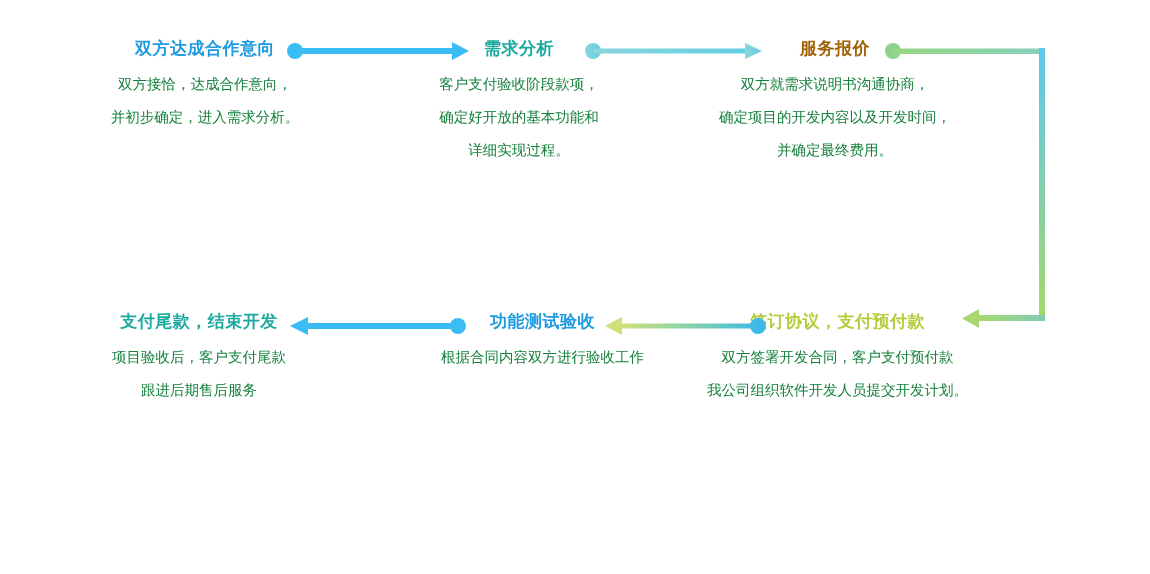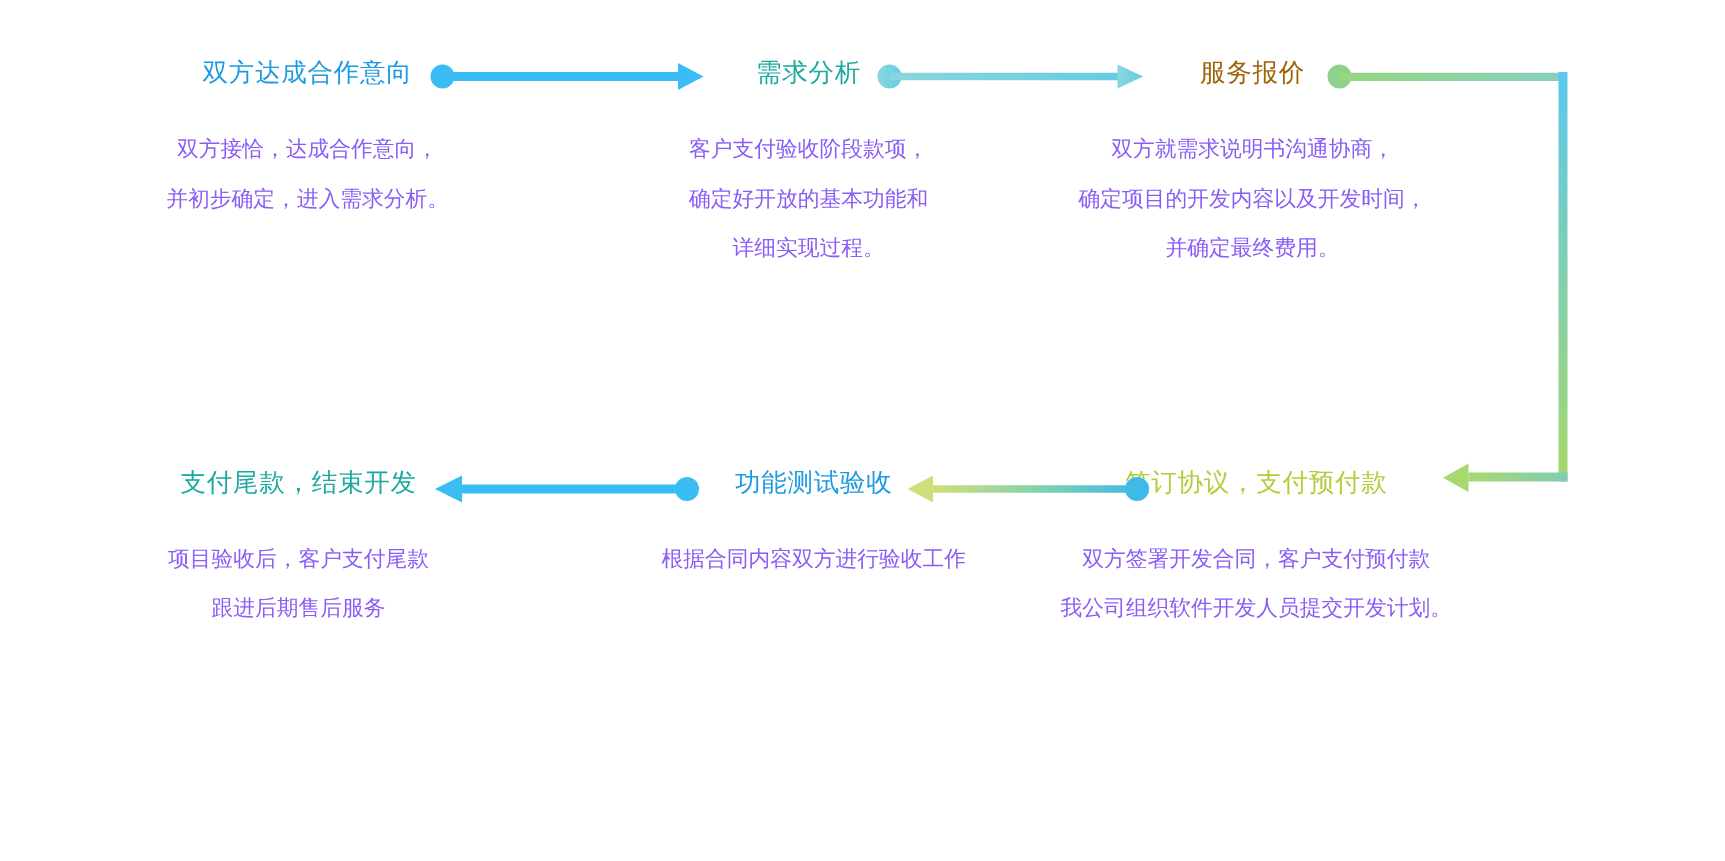--- a/index.html
+++ b/index.html
@@ -16,29 +16,29 @@
     height: 574px;
     background: #ffffff;
     overflow: hidden;
   }
   .step {
     position: absolute;
     text-align: center;
   }
   .step-title {
     font-size: 17px;
-    font-weight: normal;
+    font-weight: bold;
     letter-spacing: 0.5px;
     white-space: nowrap;
     line-height: 22px;
   }
   .step-body {
-    margin-top: 24px;
+    margin-top: 8px;
     font-size: 14.5px;
-    color: #8b5cf6;
+    color: #15803d;
     line-height: 33px;
     white-space: nowrap;
     font-weight: normal;
   }
   .step-body div {
     white-space: nowrap;
   }
   .connector {
     position: absolute;
   }
@@ -53,21 +53,21 @@
 <div id="canvas">
 
   <div class="step" style="left:60px; top:38px; width:290px;">
     <div class="step-title" style="color: rgb(30, 154, 224);">双方达成合作意向</div>
     <div class="step-body">
       <div>双方接恰，达成合作意向，</div>
       <div>并初步确定，进入需求分析。</div>
     </div>
   </div>
 
-  <div class="step" style="left:404px; top:38px; width:270px;">
+  <div class="step" style="left:384px; top:38px; width:270px;">
     <div class="step-title" style="color: rgb(27, 169, 160);">需求分析</div>
     <div class="step-body">
       <div>客户支付验收阶段款项，</div>
       <div>确定好开放的基本功能和</div>
       <div>详细实现过程。</div>
     </div>
   </div>
 
   <div class="step" style="left:700px; top:38px; width:270px;">
     <div class="step-title" style="color: #a16207;">服务报价</div>

